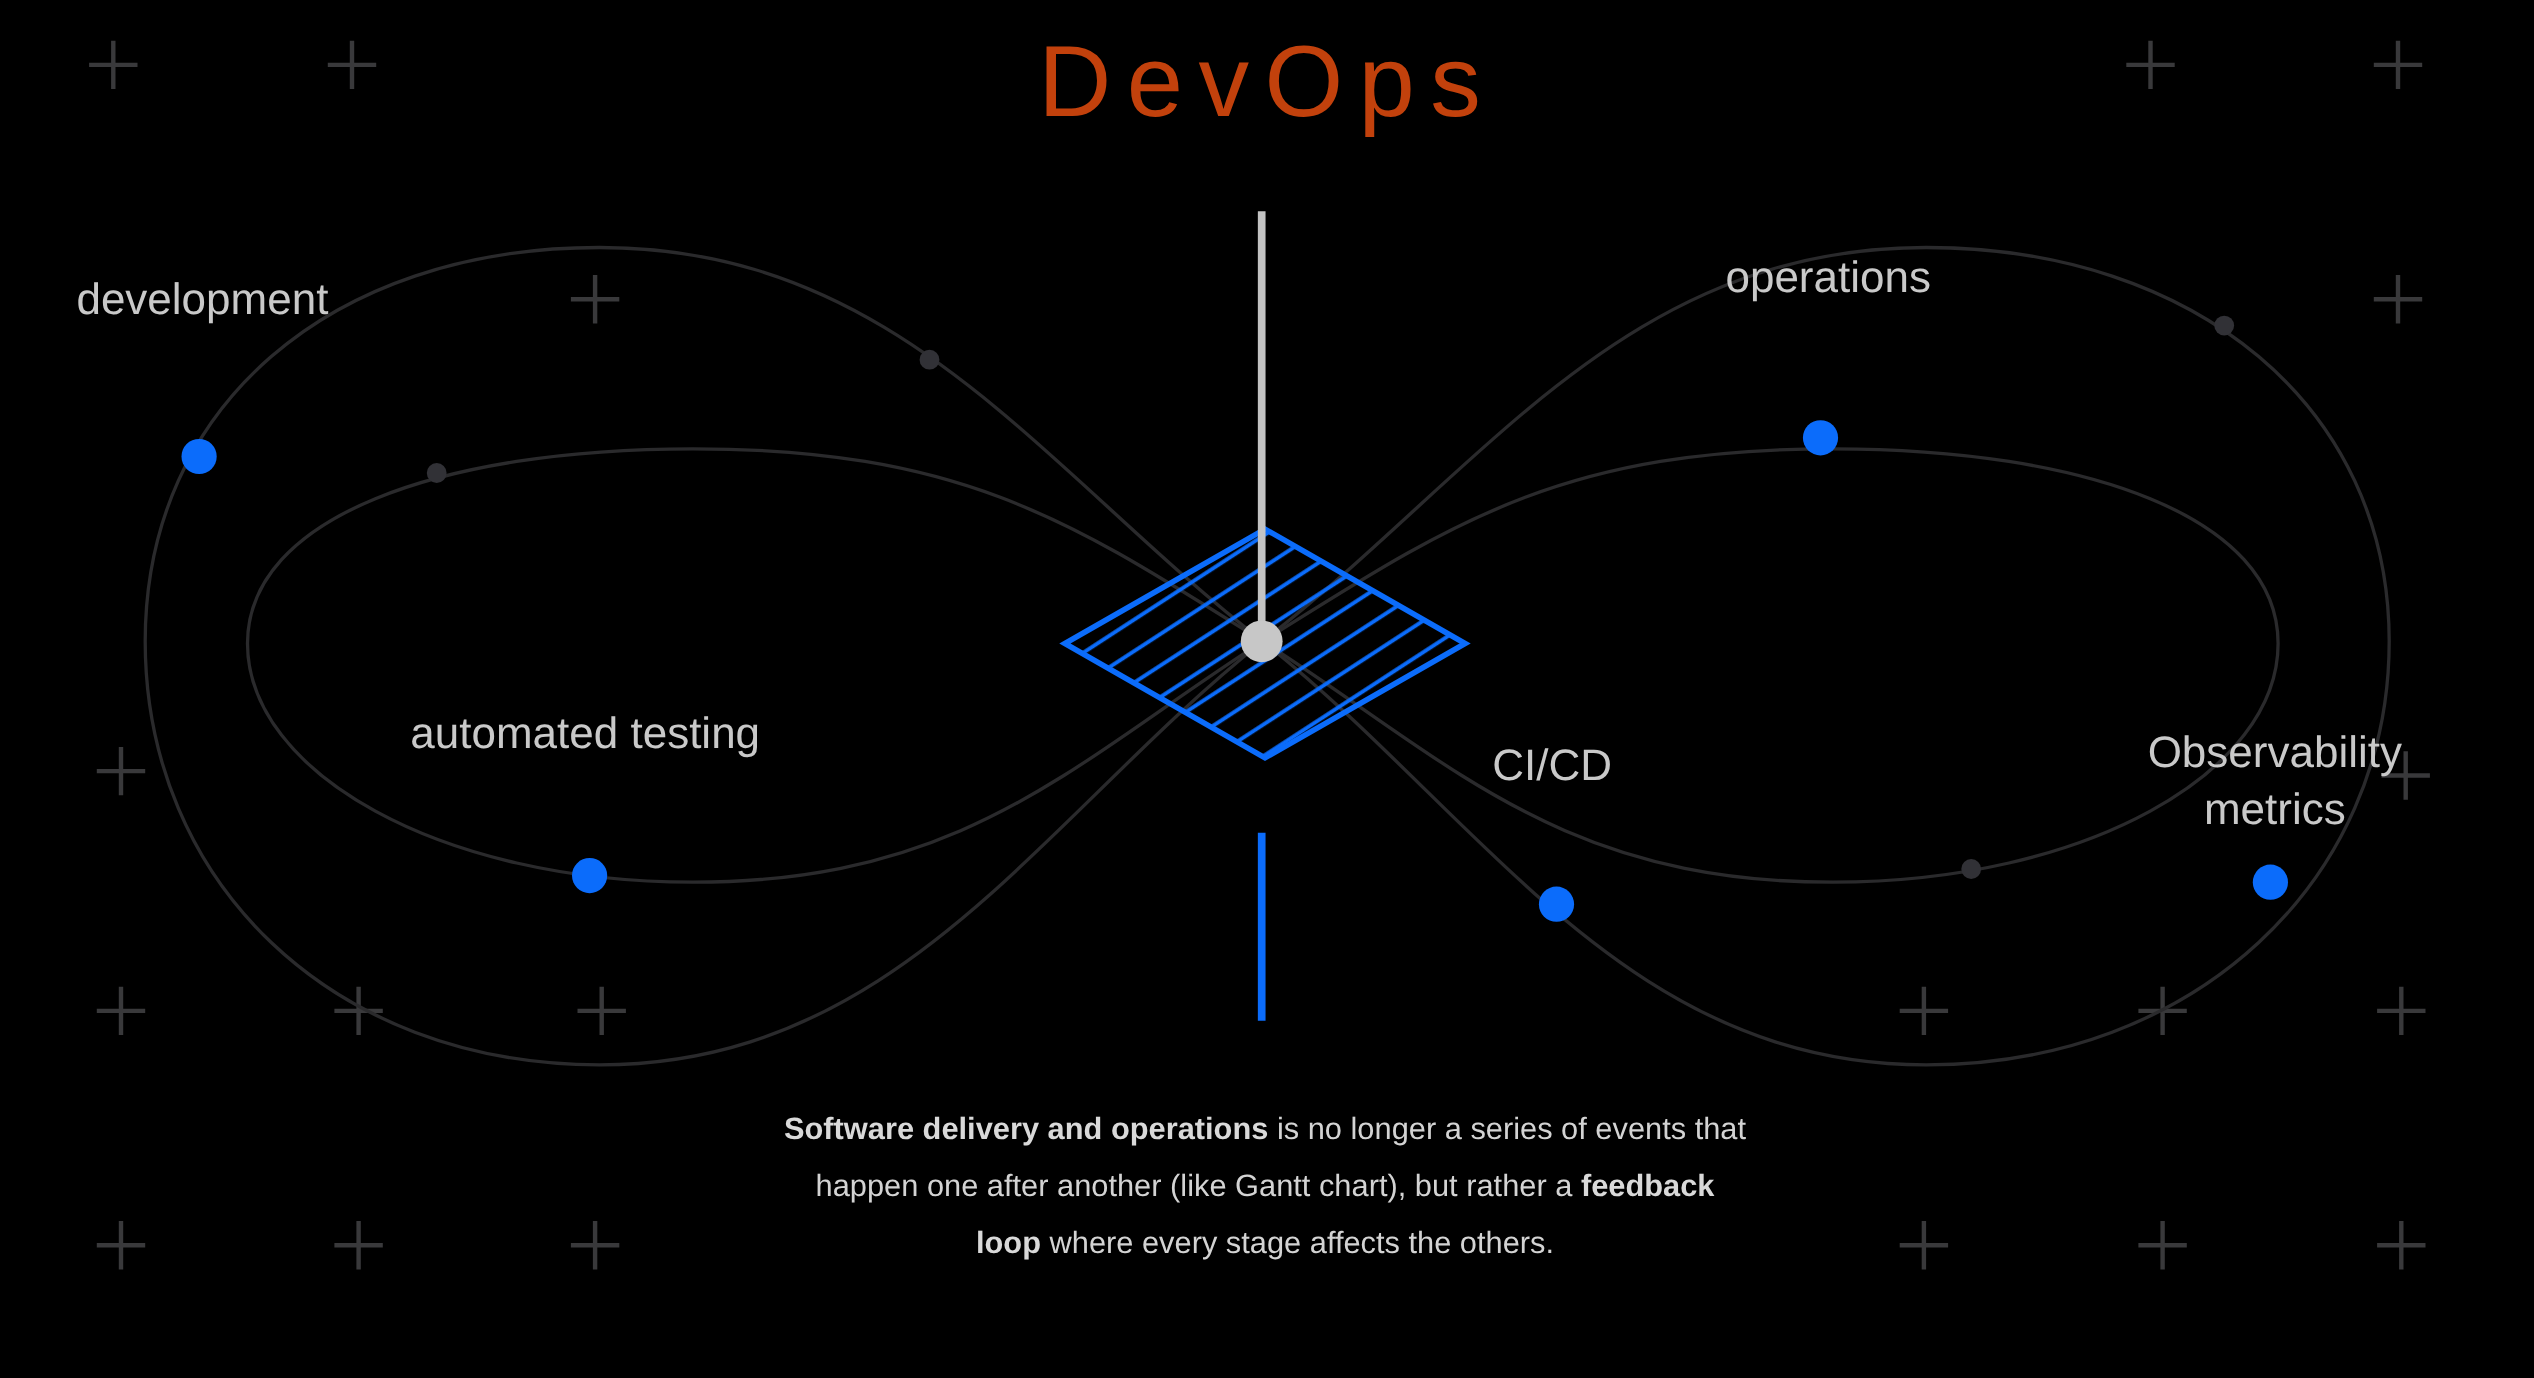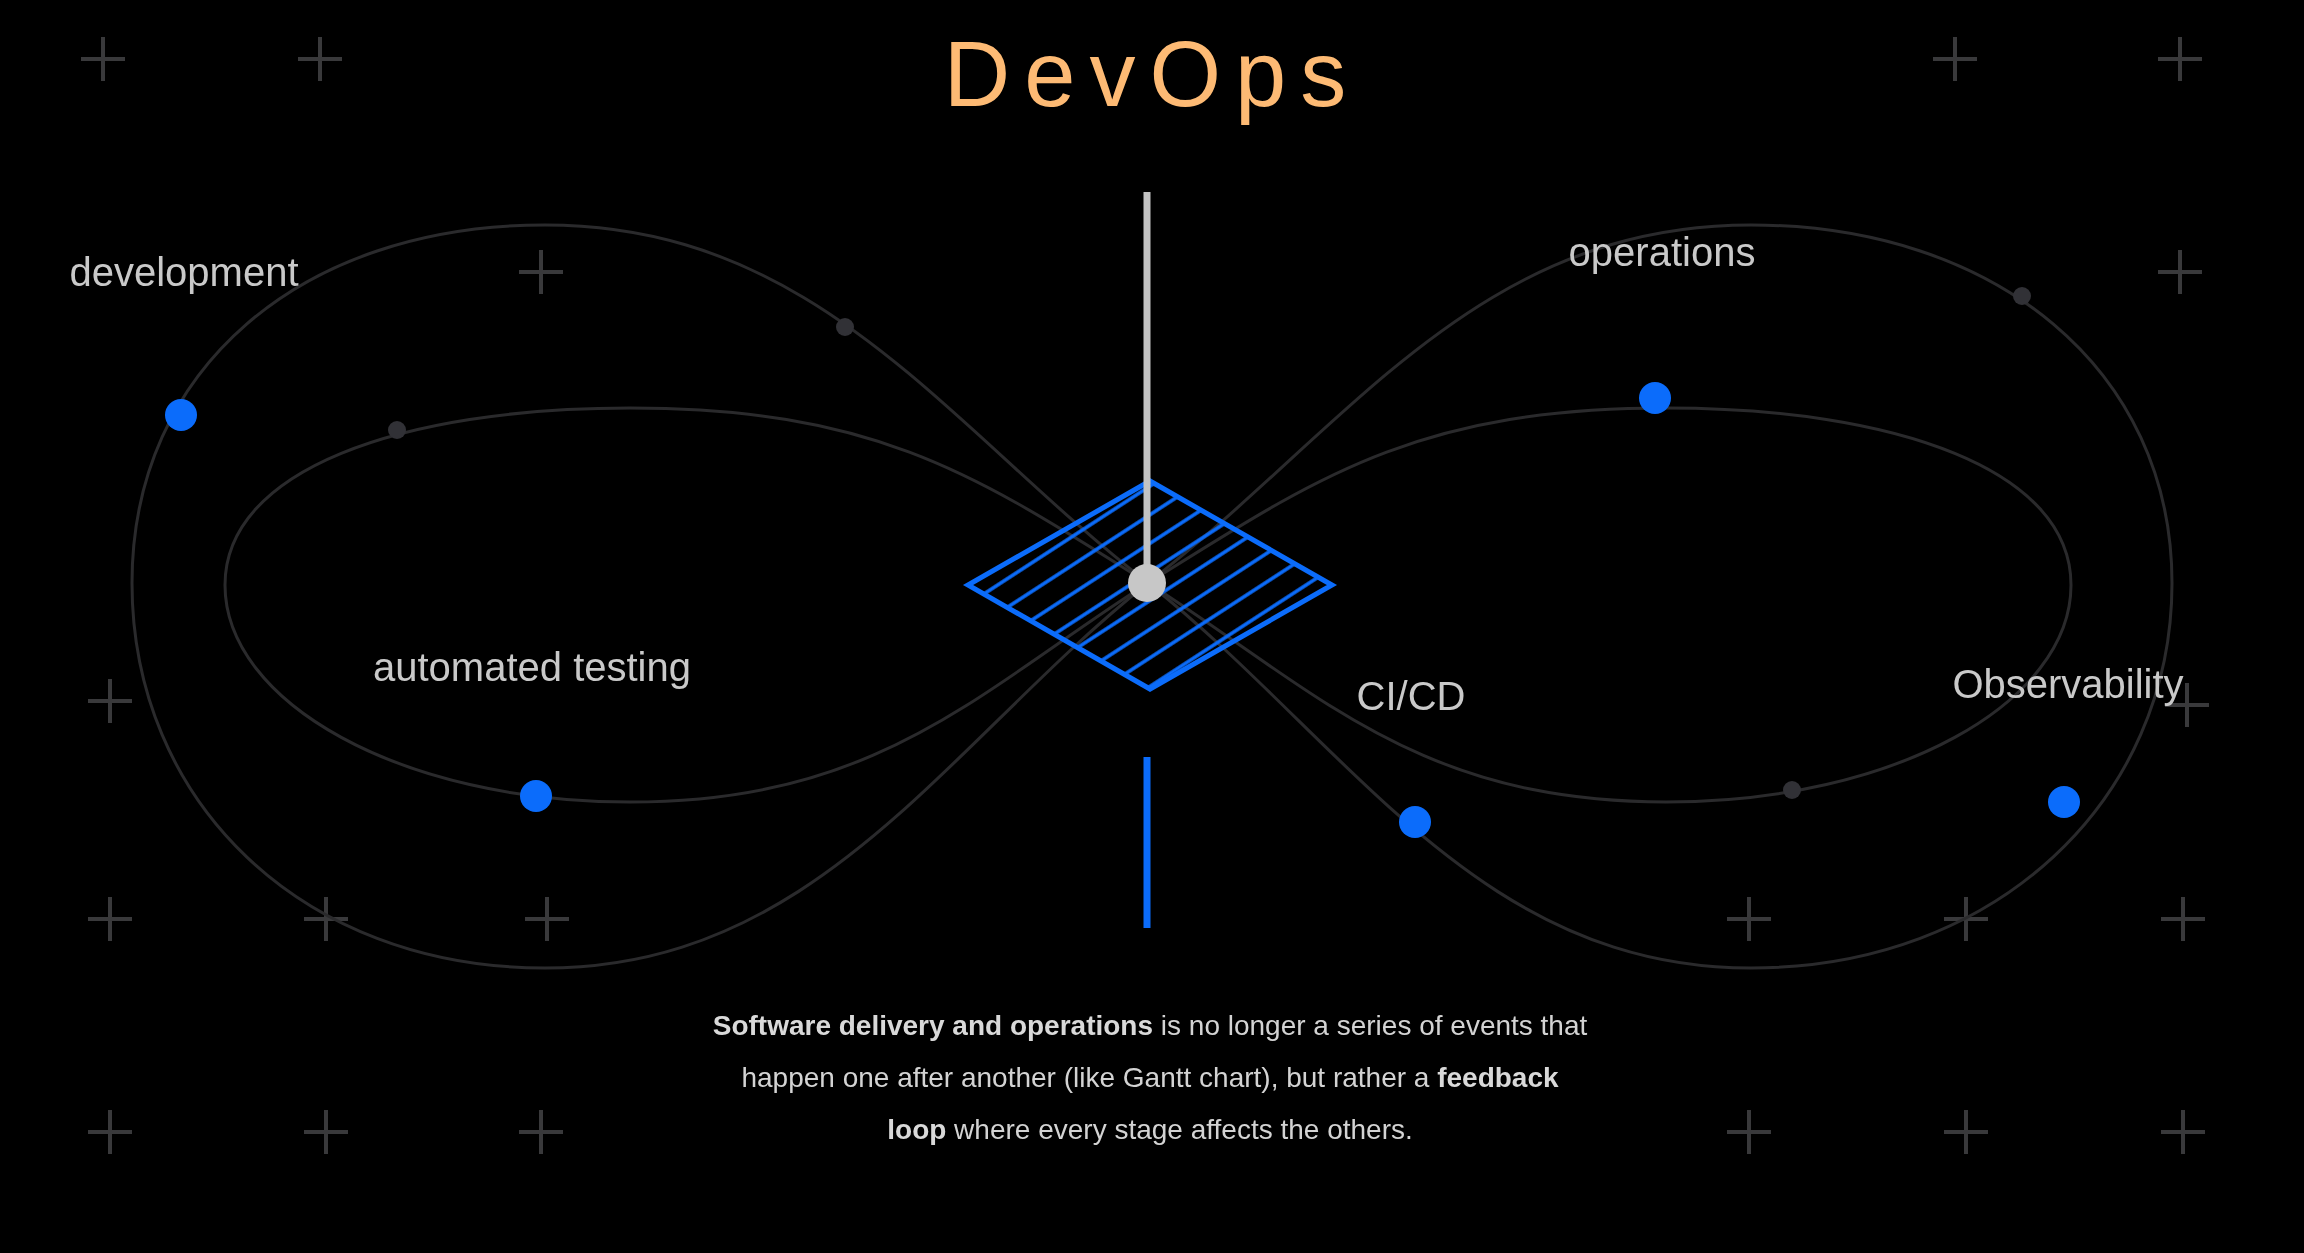--- a/index.html
+++ b/index.html
@@ -16,21 +16,21 @@
     width:2304px;height:1253px;
     position:relative;overflow:hidden;
     font-family:"Liberation Sans",sans-serif;
     color:var(--text-light);
   }
   .canvas-svg{position:absolute;left:0;top:0;width:2304px;height:1253px;}
   .page-title{
     position:absolute;left:0;top:22px;width:100%;
     text-align:center;
     font-size:92px;font-weight:400;letter-spacing:14px;
-    color:#fdba74;
+    color:#c2410c;
   }
   .stage{
     position:absolute;
     transform:translateX(-50%);
     text-align:center;
     font-size:40px;line-height:52px;
     color:var(--text-light);
     white-space:nowrap;
   }
   .stage .l1{display:block;font-weight:400;}
@@ -113,19 +113,20 @@
   <span class="l2">automated testing</span>
 </div>
 <div class="stage stage-maint">
   <span class="l2">operations</span>
 </div>
 <div class="stage stage-build">
   <span class="l2">CI/CD</span>
 </div>
 <div class="stage stage-obs">
   <span class="l1">Observability</span>
+  <span class="l2">metrics</span>
 </div>
 
 <p class="caption">
   <b>Software delivery and operations</b><span> is no longer a series of events that</span><br>
   <span>happen one after another (like Gantt chart), but rather a </span><b>feedback</b><br>
   <b>loop</b><span> where every stage affects the others.</span>
 </p>
 
 </body></html>

